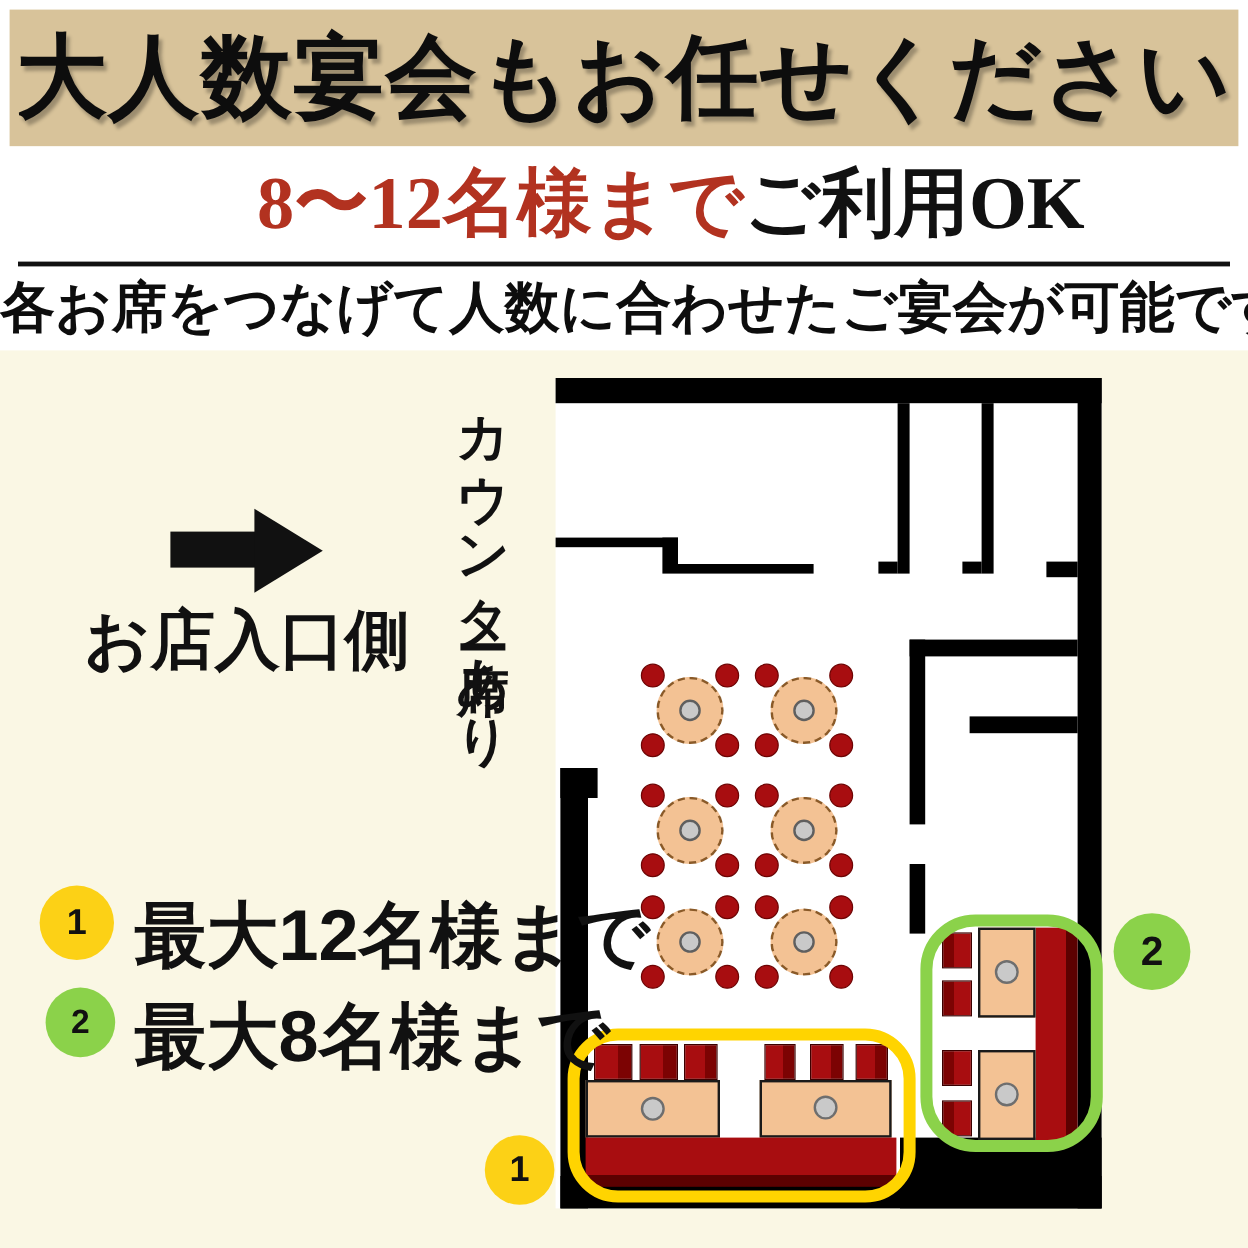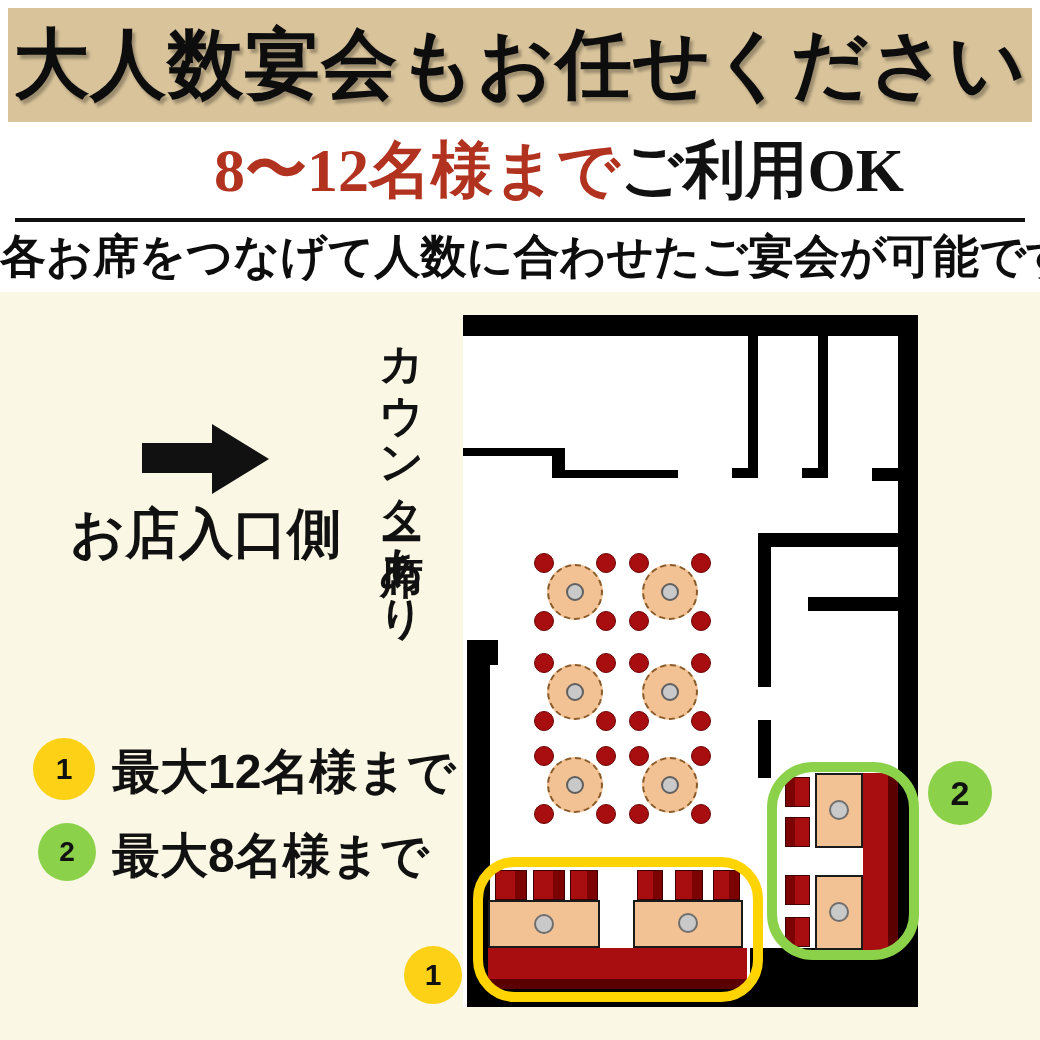--- a/index.html
+++ b/index.html
@@ -80,21 +80,21 @@
   }
   .marker-1{left:404px;top:946px;width:58px;height:58px;background:#fcd116;font-size:30px;z-index:5;}
   .marker-2{left:928px;top:761px;width:64px;height:64px;background:#8bd24a;font-size:34px;z-index:5;}
   .legend-circle{
     position:absolute;border-radius:50%;display:flex;align-items:center;justify-content:center;
     font-weight:900;color:#111111;
   }
   .legend-circle-1{left:33px;top:738px;width:62px;height:62px;background:#fcd116;font-size:30px;}
   .legend-circle-2{left:38px;top:823px;width:58px;height:58px;background:#8bd24a;font-size:28px;}
   .legend-label{
-    position:absolute;font-size:48px;font-weight:900;color:#111111;white-space:nowrap;
+    position:absolute;font-size:60px;font-weight:900;color:#111111;white-space:nowrap;
   }
   .legend-label-1{left:112px;top:740px;}
   .legend-label-2{left:112px;top:824px;}
 </style>
 </head>
 <body>
 
 <div class="banner">
   <h1>大人数宴会もお任せください</h1>
 </div>

